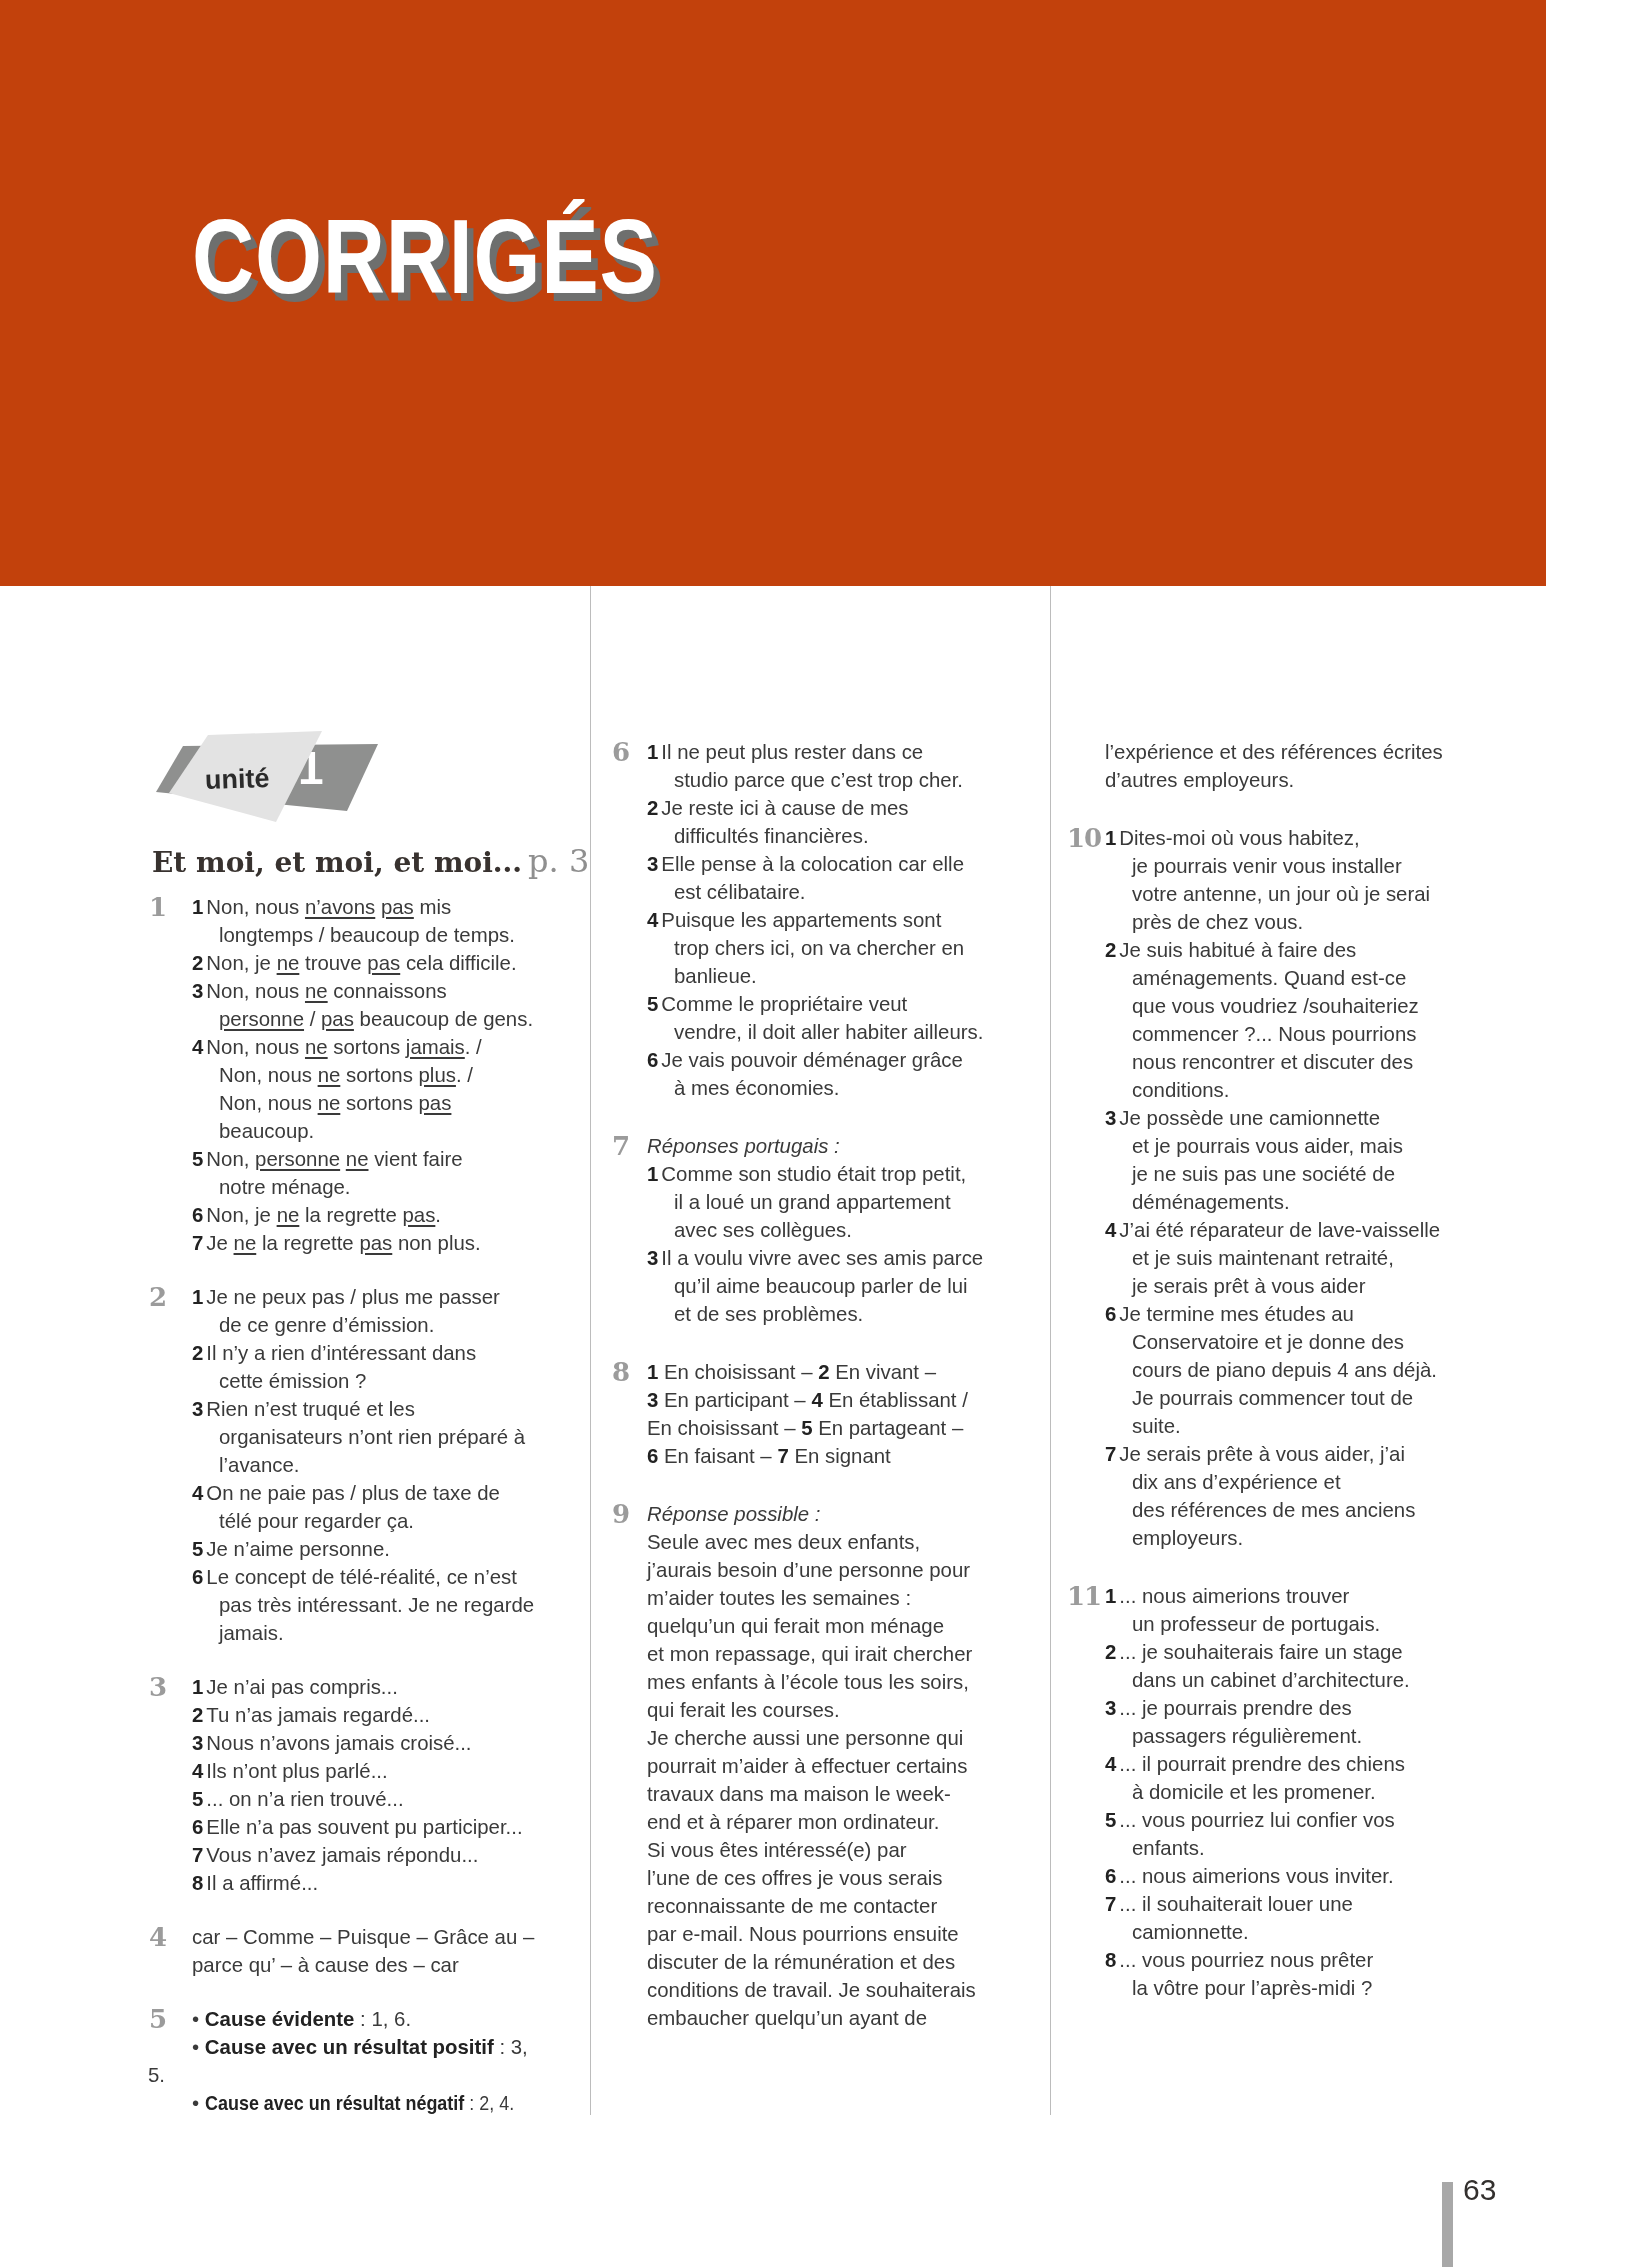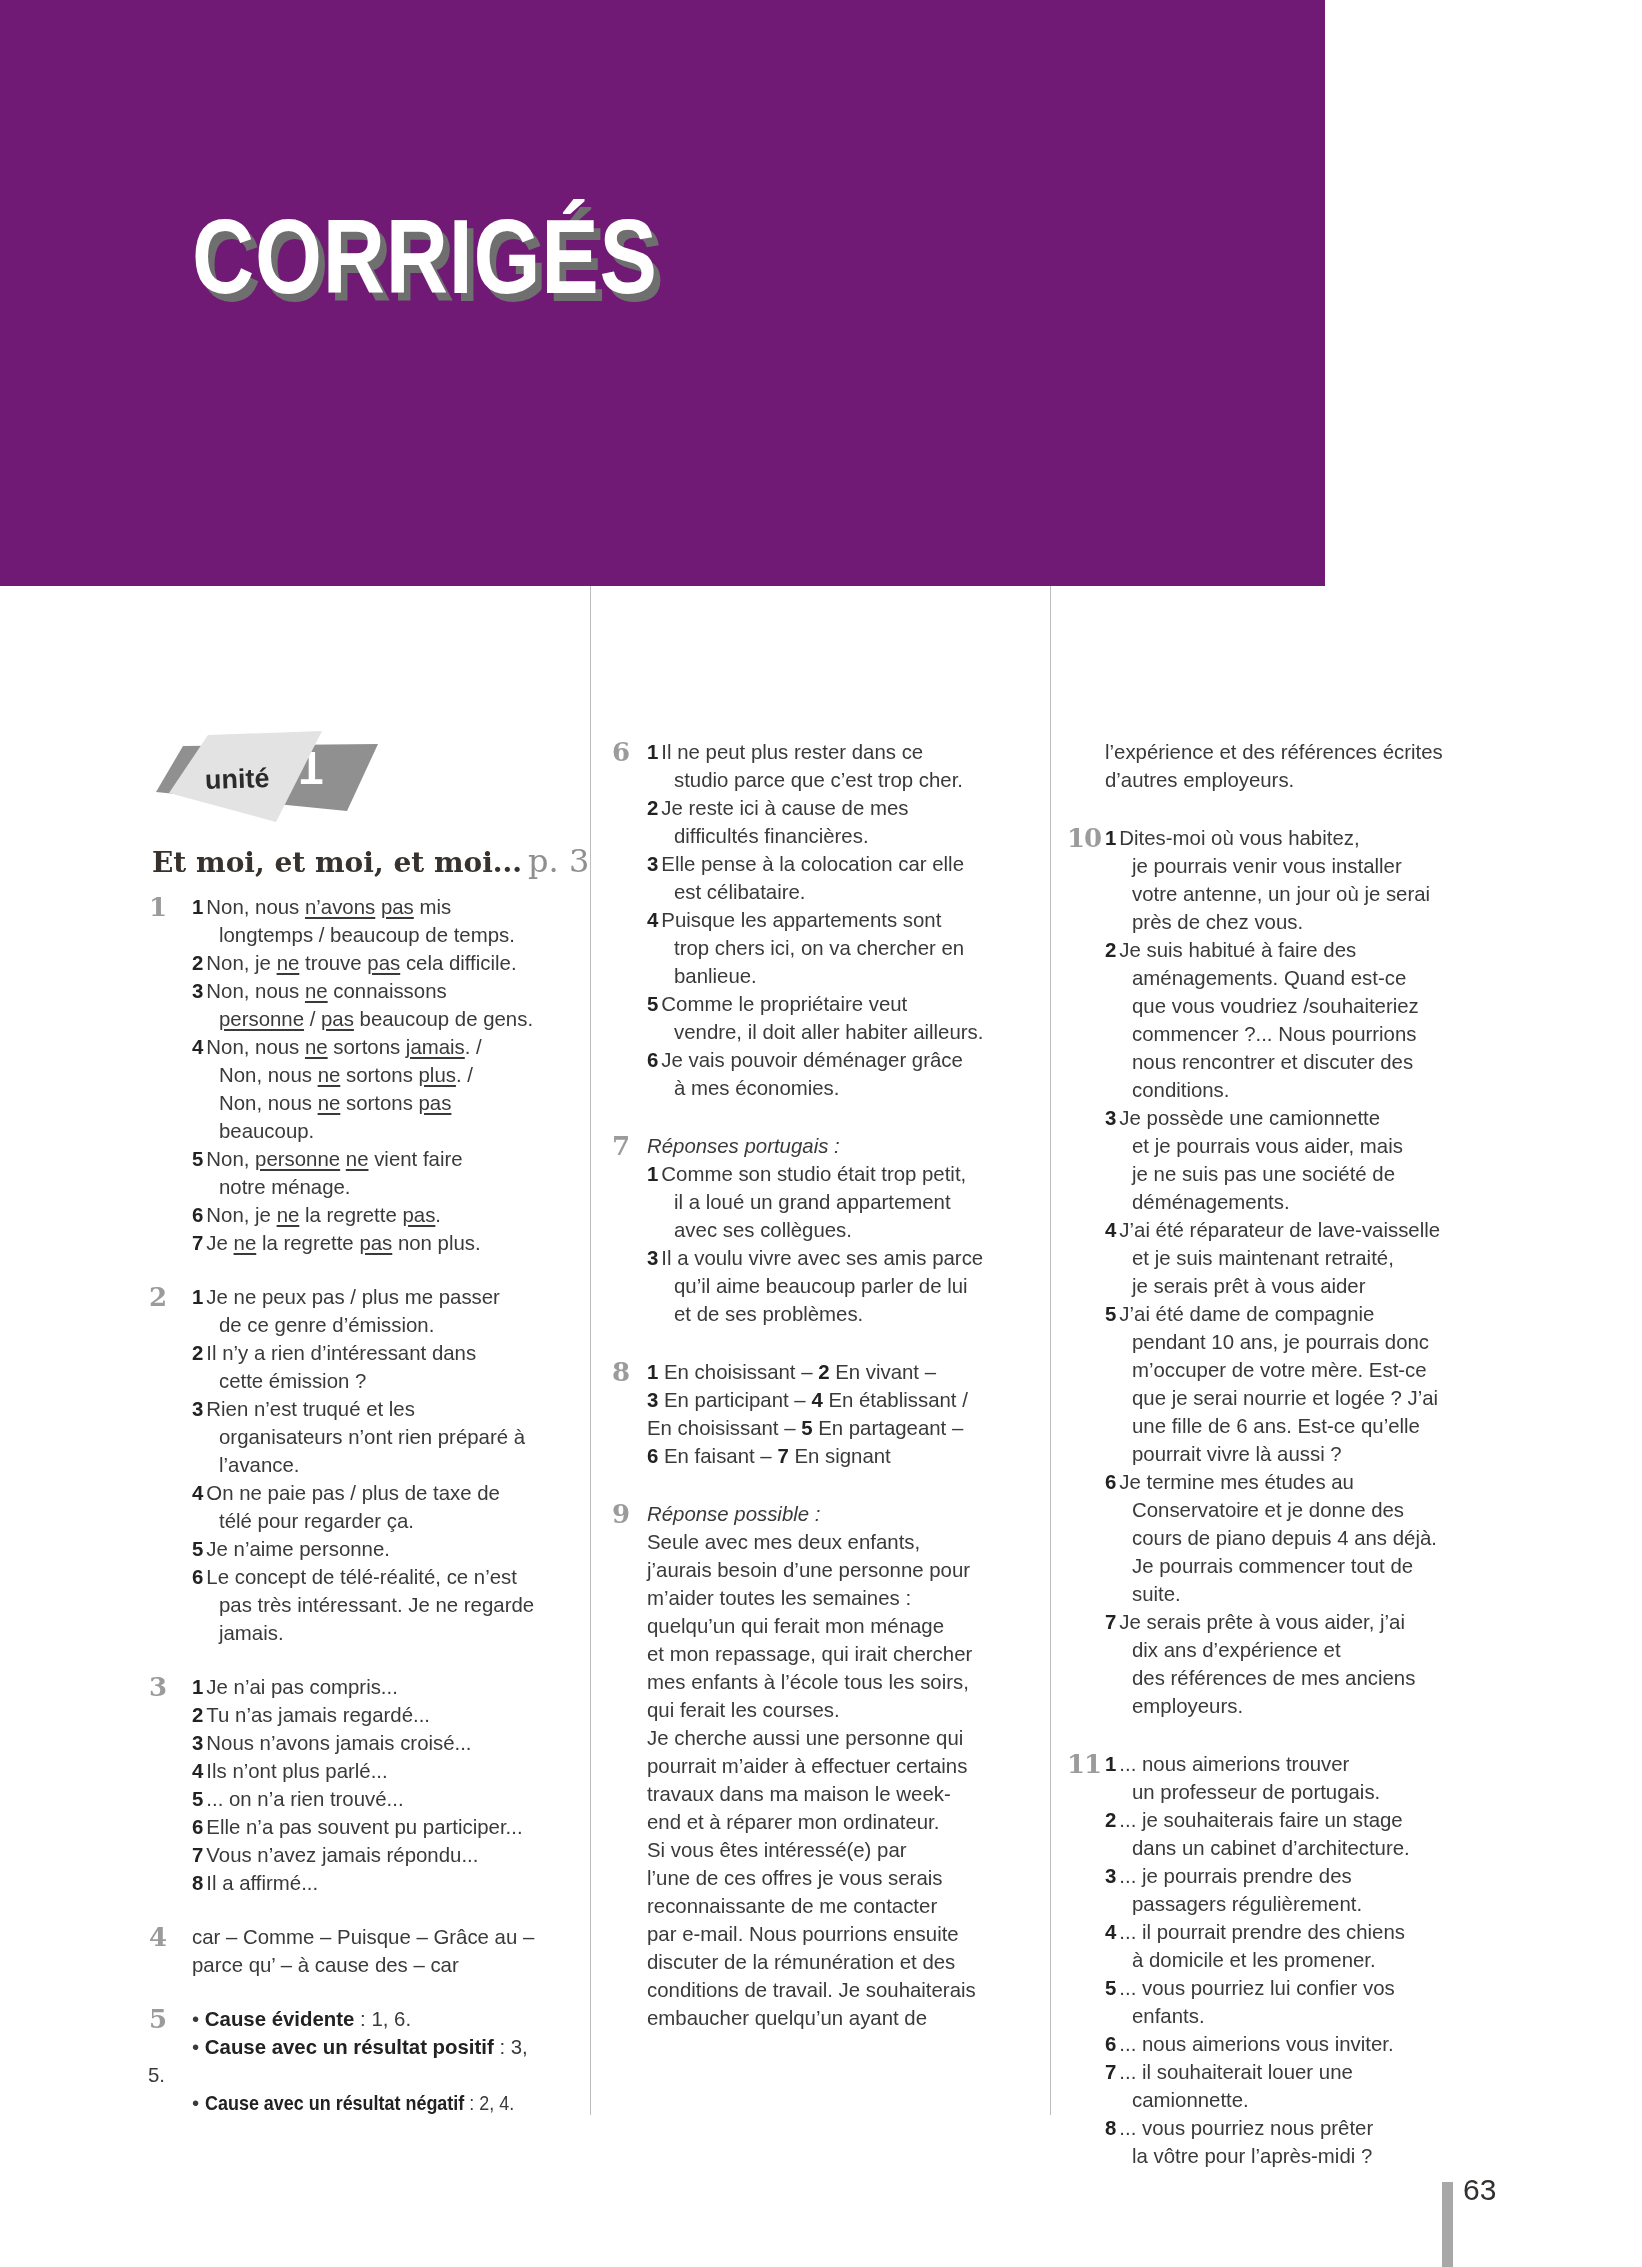--- a/index.html
+++ b/index.html
@@ -1,21 +1,21 @@
 <!DOCTYPE html>
 <html><head>
 <meta charset="utf-8">
 <style>
   html,body{margin:0;padding:0;}
   body{
     width:1643px;height:2268px;position:relative;background:#ffffff;
     font-family:"Liberation Sans",sans-serif;overflow:hidden;
   }
   
-  .banner{position:absolute;left:0;top:0;width:1325px;height:586px;background:#701a75;}
+  .banner{position:absolute;left:0;top:0;width:1546px;height:586px;background:#c2410c;}
   .banner-title{
     position:absolute;left:192px;top:199px;
     font-family:"Liberation Sans",sans-serif;font-weight:bold;font-size:105px;line-height:1.1;
     color:#ffffff;letter-spacing:1px;white-space:nowrap;
     transform:scaleX(.82);transform-origin:left top;
     text-shadow:8px 8px 0 #6e6f6e;
   }
   
   .divider{position:absolute;top:586px;height:1529px;width:1px;background:#bcbcbc;}
   #divider-1{left:590px;}
@@ -170,21 +170,20 @@
         <div class="para">l’expérience et des références écrites<br>d’autres employeurs.</div>
       </div>
     </div>
     <div class="exercise">
       <span class="exnum">10</span>
       <div class="exbody">
         <div class="item"><b class="inum">1</b>Dites-moi où vous habitez,<br>je pourrais venir vous installer<br>votre antenne, un jour où je serai<br>près de chez vous.</div>
         <div class="item"><b class="inum">2</b>Je suis habitué à faire des<br>aménagements. Quand est-ce<br>que vous voudriez /souhaiteriez<br>commencer ?... Nous pourrions<br>nous rencontrer et discuter des<br>conditions.</div>
         <div class="item"><b class="inum">3</b>Je possède une camionnette<br>et je pourrais vous aider, mais<br>je ne suis pas une société de<br>déménagements.</div>
         <div class="item"><b class="inum">4</b>J’ai été réparateur de lave-vaisselle<br>et je suis maintenant retraité,<br>je serais prêt à vous aider</div>
-        <div class="item"><b class="inum">5</b>J’ai été dame de compagnie<br>pendant 10 ans, je pourrais donc<br>m’occuper de votre mère. Est-ce<br>que je serai nourrie et logée ? J’ai<br>une fille de 6 ans. Est-ce qu’elle<br>pourrait vivre là aussi ?</div>
         <div class="item"><b class="inum">6</b>Je termine mes études au<br>Conservatoire et je donne des<br>cours de piano depuis 4 ans déjà.<br>Je pourrais commencer tout de<br>suite.</div>
         <div class="item"><b class="inum">7</b>Je serais prête à vous aider, j’ai<br>dix ans d’expérience et<br>des références de mes anciens<br>employeurs.</div>
       </div>
     </div>
     <div class="exercise">
       <span class="exnum">11</span>
       <div class="exbody">
         <div class="item"><b class="inum">1</b>... nous aimerions trouver<br>un professeur de portugais.</div>
         <div class="item"><b class="inum">2</b>... je souhaiterais faire un stage<br>dans un cabinet d’architecture.</div>
         <div class="item"><b class="inum">3</b>... je pourrais prendre des<br>passagers régulièrement.</div>

